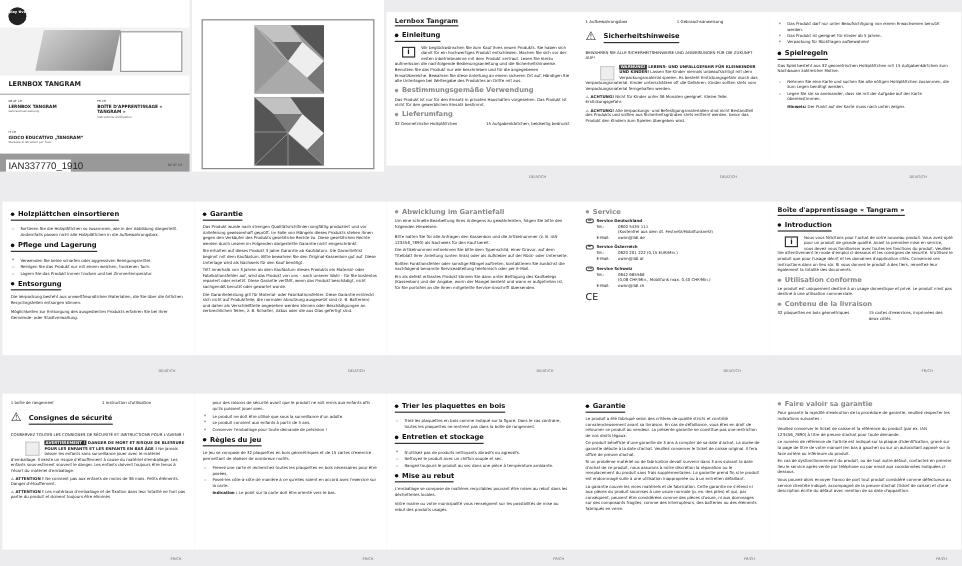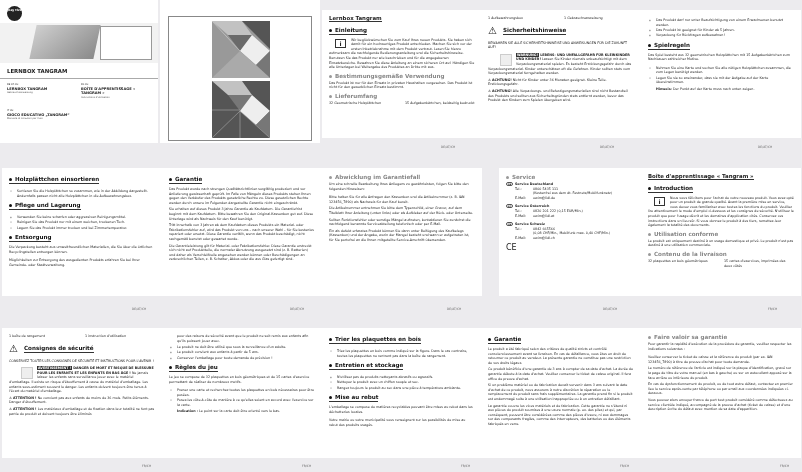--- a/index.html
+++ b/index.html
@@ -61,20 +61,24 @@
   <div class="lang" style="left:81px;top:82px;width:72px;">
     <span style="font-size:2.4px;font-weight:normal;">FR CH</span><br>
     <span>BOÎTE D'APPRENTISSAGE « TANGRAM »</span>
     <small>Instructions d'utilisation</small>
   </div>
   <div class="lang" style="left:7px;top:108px;width:70px;">
     <span style="font-size:2.4px;font-weight:normal;">IT CH</span><br>
     <span>GIOCO EDUCATIVO „TANGRAM“</span>
     <small>Manuale di istruzioni per l'uso</small>
   </div>
+  <div class="graybar">
+    <div class="ian">IAN337770_1910</div>
+    <div class="badges">DE AT CH</div>
+  </div>
 </div>
 
 <div class="page" style="left:160px;top:0;width:160px;height:155px;">
   <div class="tan-panel" style="left:8px;top:16px;">
     <svg width="144" height="125" viewBox="0 0 144 125">
       <g transform="translate(43,4)">
         <rect x="0" y="0" width="58" height="57" fill="#999"></rect>
         <polygon points="0,0 30,0 40,14 16,14" fill="#c2c2c2"></polygon>
         <polygon points="30,0 58,0 58,28" fill="#555"></polygon>
         <polygon points="16,14 40,14 28,30" fill="#6a6a6a"></polygon>
@@ -169,21 +173,21 @@
 
 <div class="pg" style="left:322px;top:168px;">
   <div class="h2" style="margin-top:0;"><span class="dot"></span><span>Abwicklung im Garantiefall</span></div>
   <p>Um eine schnelle Bearbeitung Ihres Anliegens zu gewährleisten, folgen Sie bitte den folgenden Hinweisen:</p>
   <p style="margin-top:4px;">Bitte halten Sie für alle Anfragen den Kassenbon und die Artikelnummer (z. B. IAN 123456_7890) als Nachweis für den Kauf bereit.</p>
   <p>Die Artikelnummer entnehmen Sie bitte dem Typenschild, einer Gravur, auf dem Titelblatt Ihrer Anleitung (unten links) oder als Aufkleber auf der Rück- oder Unterseite.</p>
   <p>Sollten Funktionsfehler oder sonstige Mängel auftreten, kontaktieren Sie zunächst die nachfolgend benannte Serviceabteilung telefonisch oder per E-Mail.</p>
   <p>Ein als defekt erfasstes Produkt können Sie dann unter Beifügung des Kaufbelegs (Kassenbon) und der Angabe, worin der Mangel besteht und wann er aufgetreten ist, für Sie portofrei an die Ihnen mitgeteilte Service-Anschrift übersenden.</p>
 </div>
 
-<div class="pg" style="left:499px;top:168px;">
+<div class="pg" style="left:481px;top:168px;">
   <div class="h2" style="margin-top:0;"><span class="dot"></span><span>Service</span></div>
   <div>
     <b><span class="flagc">DE</span><span>Service Deutschland</span></b>
     <div class="service-row" style="padding-left:9px;">
         <span>Tel.:</span>
         <span>0800 5435 111</span>
       </div>
     <div style="padding-left:27px;">(Kostenfrei aus dem dt. Festnetz/Mobilfunknetz)</div>
     <div class="service-row" style="padding-left:9px;">
         <span>E-Mail:</span>

